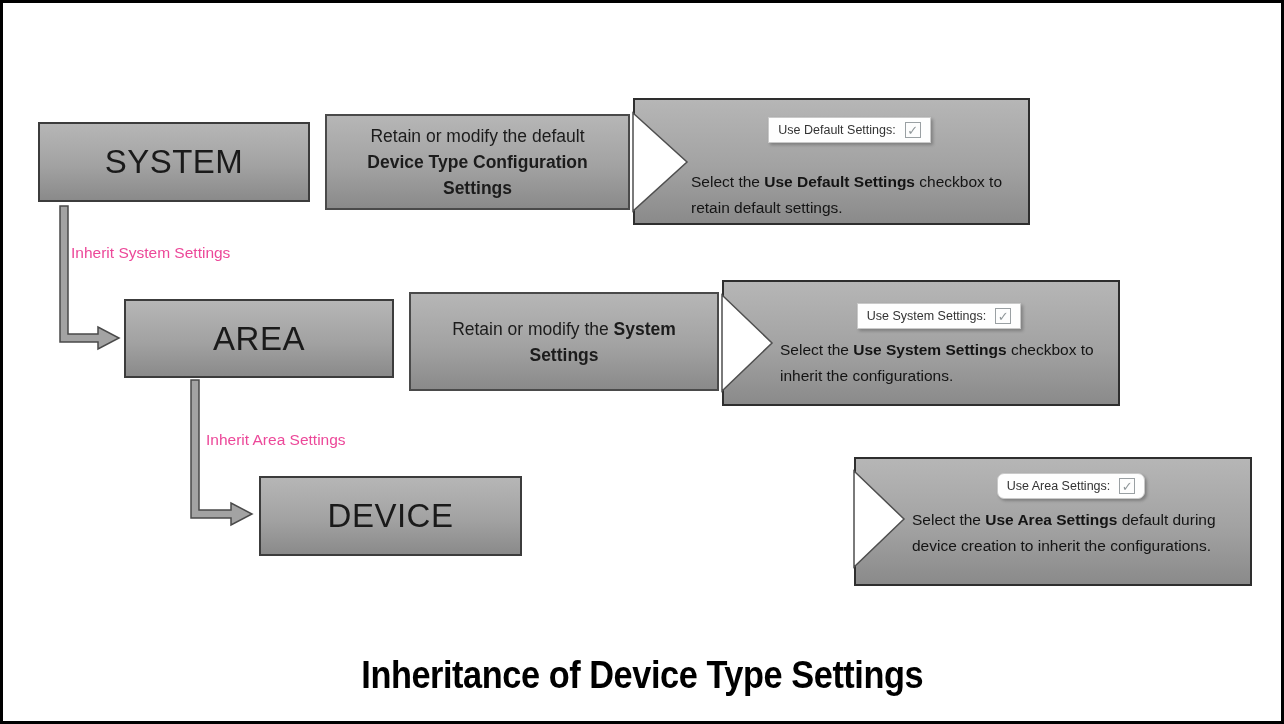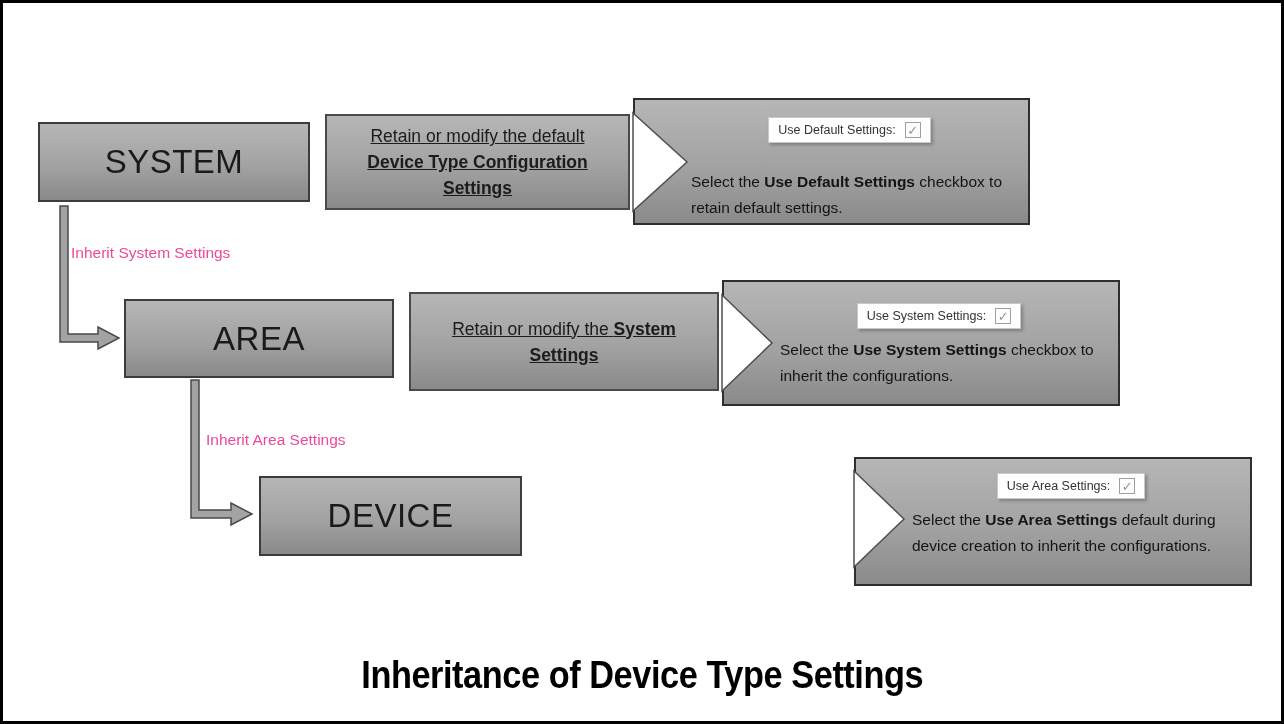--- a/index.html
+++ b/index.html
@@ -12,21 +12,21 @@
   .gbox{
     position:absolute;box-sizing:border-box;
     background:linear-gradient(to bottom,#b6b6b6 0%,#a2a2a2 55%,#8a8a8a 100%);
   }
   .level-box{
     border:2px solid #3c3c3c;display:flex;align-items:center;justify-content:center;
     font-size:33px;letter-spacing:.5px;color:#1a1a1a;
   }
   .action-box{
     border:2px solid #4a4a4a;display:flex;align-items:center;justify-content:center;
-    text-align:center;font-size:17.5px;line-height:26px;padding:0 14px;color:#1c1c1c;text-decoration:underline;
+    text-align:center;font-size:17.5px;line-height:26px;padding:0 14px;color:#1c1c1c;
   }
   .info-box{
     border:2px solid #2e2e2e;padding-left:56px;padding-right:20px;
   }
   .info-box b,.action-box b{font-weight:bold;}
   
   .chip{
     display:flex;align-items:center;gap:9px;width:max-content;
     margin:0 auto;padding:4px 9px;background:#fefefe;border:1px solid #c9c9c9;
     box-shadow:2px 2px 3px rgba(0,0,0,.25);font-size:12.5px;color:#333;
@@ -34,21 +34,21 @@
   .checkbox{
     display:inline-flex;align-items:center;justify-content:center;
     width:16px;height:16px;box-sizing:border-box;border:1px solid #9aa0a3;
     background:#fdfdfd;font-size:13px;line-height:1;color:#8f9699;
   }
   .caption{
     text-align:left;font-size:15.5px;line-height:26px;color:#141414;
   }
   .r1 .chip{margin-top:17px;} .r1 .caption{margin-top:26px;}
   .r2 .chip{margin-top:21px;} .r2 .caption{margin-top:8px;}
-  .r3 .chip{margin-top:14px;} .r3 .caption{margin-top:8px;}
+  .r3 .chip{margin-top:14px;border-radius:7px;} .r3 .caption{margin-top:8px;}
   
   .flow-label{position:absolute;font-size:15.5px;color:#ec4899;white-space:nowrap;}
   
   .overlay{position:absolute;left:0;top:0;width:1284px;height:724px;pointer-events:none;}
   
   .title{
     position:absolute;left:0;right:0;top:650px;text-align:center;
   }
   .title span{
     display:inline-block;font-size:39px;font-weight:bold;color:#000;

